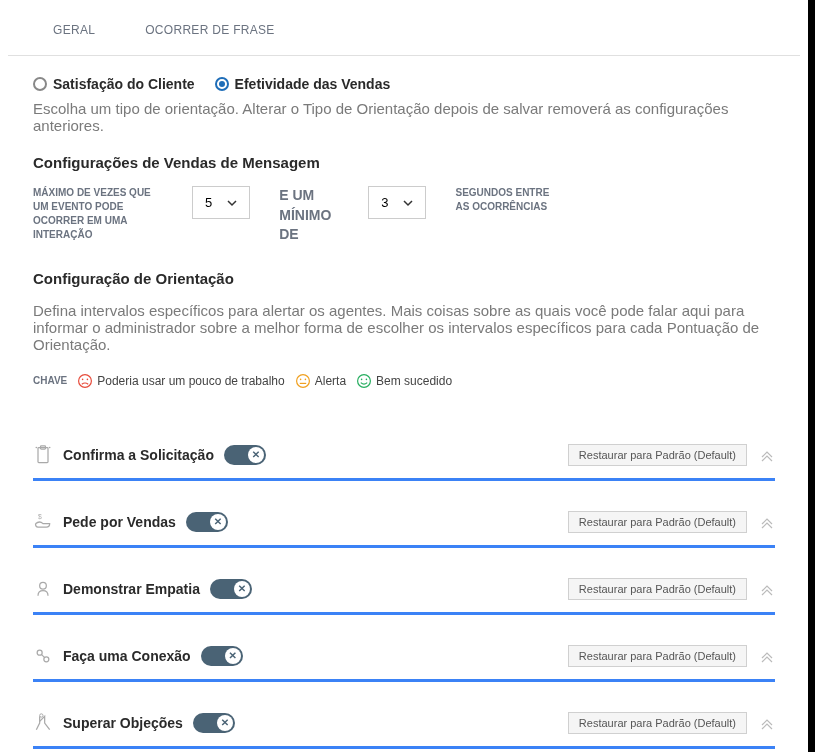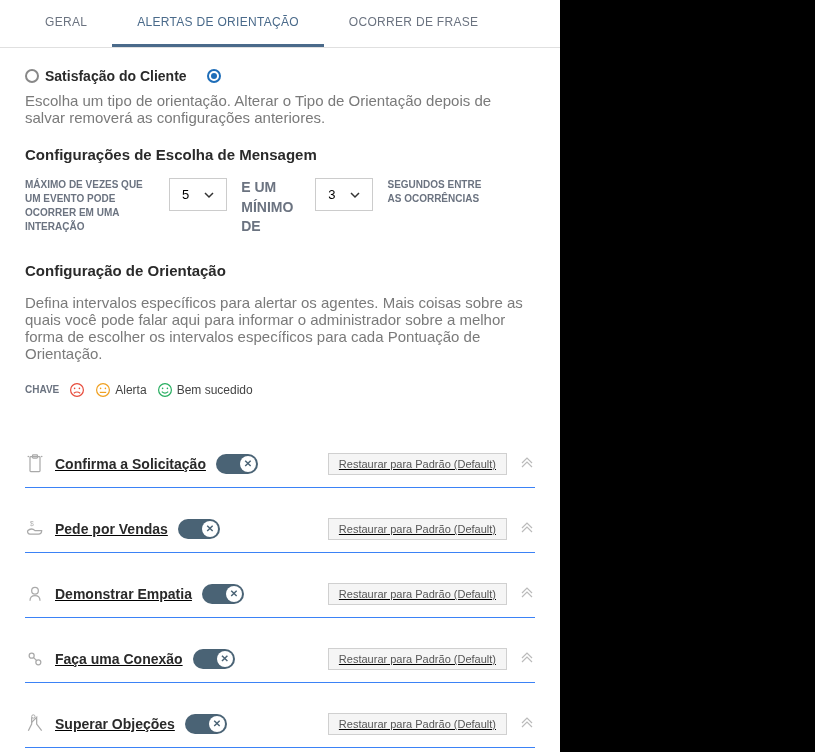--- a/index.html
+++ b/index.html
@@ -5,23 +5,23 @@
     * { box-sizing: border-box; margin: 0; padding: 0; }
     body {
       font-family: "Segoe UI", Arial, sans-serif;
       background: #000;
       width: 815px;
       height: 752px;
       overflow: hidden;
     }
     .container {
       background: #fff;
-      width: 560px;
+      width: 808px;
       height: 752px;
-      padding: 0;
+      padding: 8px;
     }
     .tabs {
       display: flex;
       border-bottom: 1px solid #e0e0e0;
       padding: 0 20px;
     }
     .tab {
       padding: 15px 25px;
       font-size: 12px;
       color: #6b7380;
@@ -80,21 +80,21 @@
     }
     .section-title {
       font-size: 15px;
       font-weight: 600;
       color: #2a2a2a;
       margin-bottom: 15px;
     }
     .alert-settings-row {
       display: flex;
       align-items: flex-start;
-      gap: 14px;
+      gap: 29px;
       margin-bottom: 25px;
     }
     .field-label {
       font-size: 10px;
       font-weight: 600;
       color: #6b7380;
       text-transform: uppercase;
       width: 130px;
       line-height: 1.4;
     }
@@ -140,23 +140,22 @@
       font-size: 12px;
       color: #444;
     }
     .emoji-icon {
       width: 16px;
       height: 16px;
       display: inline-block;
     }
     .emoji-icon svg { width: 100%; height: 100%; }
     .guidance-item {
-      border-bottom: 1px solid #3b82f6;
+      border-bottom: 3px solid #3b82f6;
       padding: 30px 0 12px 0;
-      text-decoration: underline;
     }
     .guidance-row {
       display: flex;
       align-items: center;
       justify-content: space-between;
     }
     .guidance-left {
       display: flex;
       align-items: center;
       gap: 10px;
@@ -189,20 +188,21 @@
       border-radius: 50%;
       display: flex;
       align-items: center;
       justify-content: center;
       font-size: 10px;
       color: #4a6375;
       font-weight: bold;
     }
     .guidance-right {
       display: flex;
+      align-items: center;
       gap: 12px;
     }
     .restore-btn {
       background: #f5f5f5;
       border: 1px solid #d0d0d0;
       padding: 4px 10px;
       font-size: 11px;
       color: #555;
       cursor: pointer;
     }
@@ -212,37 +212,37 @@
       opacity: 0.4;
       cursor: pointer;
     }
   </style>
 </head>
 <body>
 
 <div class="container">
   <div class="tabs">
     <div class="tab">GERAL</div>
-    <div class="tab active">ALERTAS DE ORIENTAÇÃO</div>
     <div class="tab">OCORRER DE FRASE</div>
   </div>
 
   <div class="content">
     <div class="radio-row">
       <div class="radio-option">
         <span class="radio"></span>
         <span class="radio-label">Satisfação do Cliente</span>
       </div>
       <div class="radio-option">
         <span class="radio selected"></span>
+        <span class="radio-label">Efetividade das Vendas</span>
       </div>
     </div>
     <div class="help-text">Escolha um tipo de orientação. Alterar o Tipo de Orientação depois de salvar removerá as configurações anteriores.</div>
 
-    <div class="section-title">Configurações de Escolha de Mensagem</div>
+    <div class="section-title">Configurações de Vendas de Mensagem</div>
     <div class="alert-settings-row">
       <div class="field-label">MÁXIMO DE VEZES QUE UM EVENTO PODE OCORRER EM UMA INTERAÇÃO</div>
       <div class="select-box">
         <span>5</span>
         <span class="chevron-down">
           <svg viewBox="0 0 10 10">
               <path d="M1 3 L5 7 L9 3" stroke="#333" stroke-width="1.5" fill="none"></path>
             </svg>
         </span>
       </div>
@@ -265,20 +265,21 @@
       <span class="legend-key">CHAVE</span>
       <span class="legend-item">
         <span class="emoji-icon">
           <svg viewBox="0 0 20 20">
               <circle cx="10" cy="10" r="8" stroke="#e74c3c" stroke-width="1.5" fill="none"></circle>
               <circle cx="7" cy="8" r="1" fill="#e74c3c"></circle>
               <circle cx="13" cy="8" r="1" fill="#e74c3c"></circle>
               <path d="M6 14 Q10 11 14 14" stroke="#e74c3c" stroke-width="1.5" fill="none"></path>
             </svg>
         </span>
+        <span>Poderia usar um pouco de trabalho</span>
       </span>
       <span class="legend-item">
         <span class="emoji-icon">
           <svg viewBox="0 0 20 20">
               <circle cx="10" cy="10" r="8" stroke="#f0a020" stroke-width="1.5" fill="none"></circle>
               <circle cx="7" cy="8" r="1" fill="#f0a020"></circle>
               <circle cx="13" cy="8" r="1" fill="#f0a020"></circle>
               <line x1="6" y1="13" x2="14" y2="13" stroke="#f0a020" stroke-width="1.5"></line>
             </svg>
         </span>

